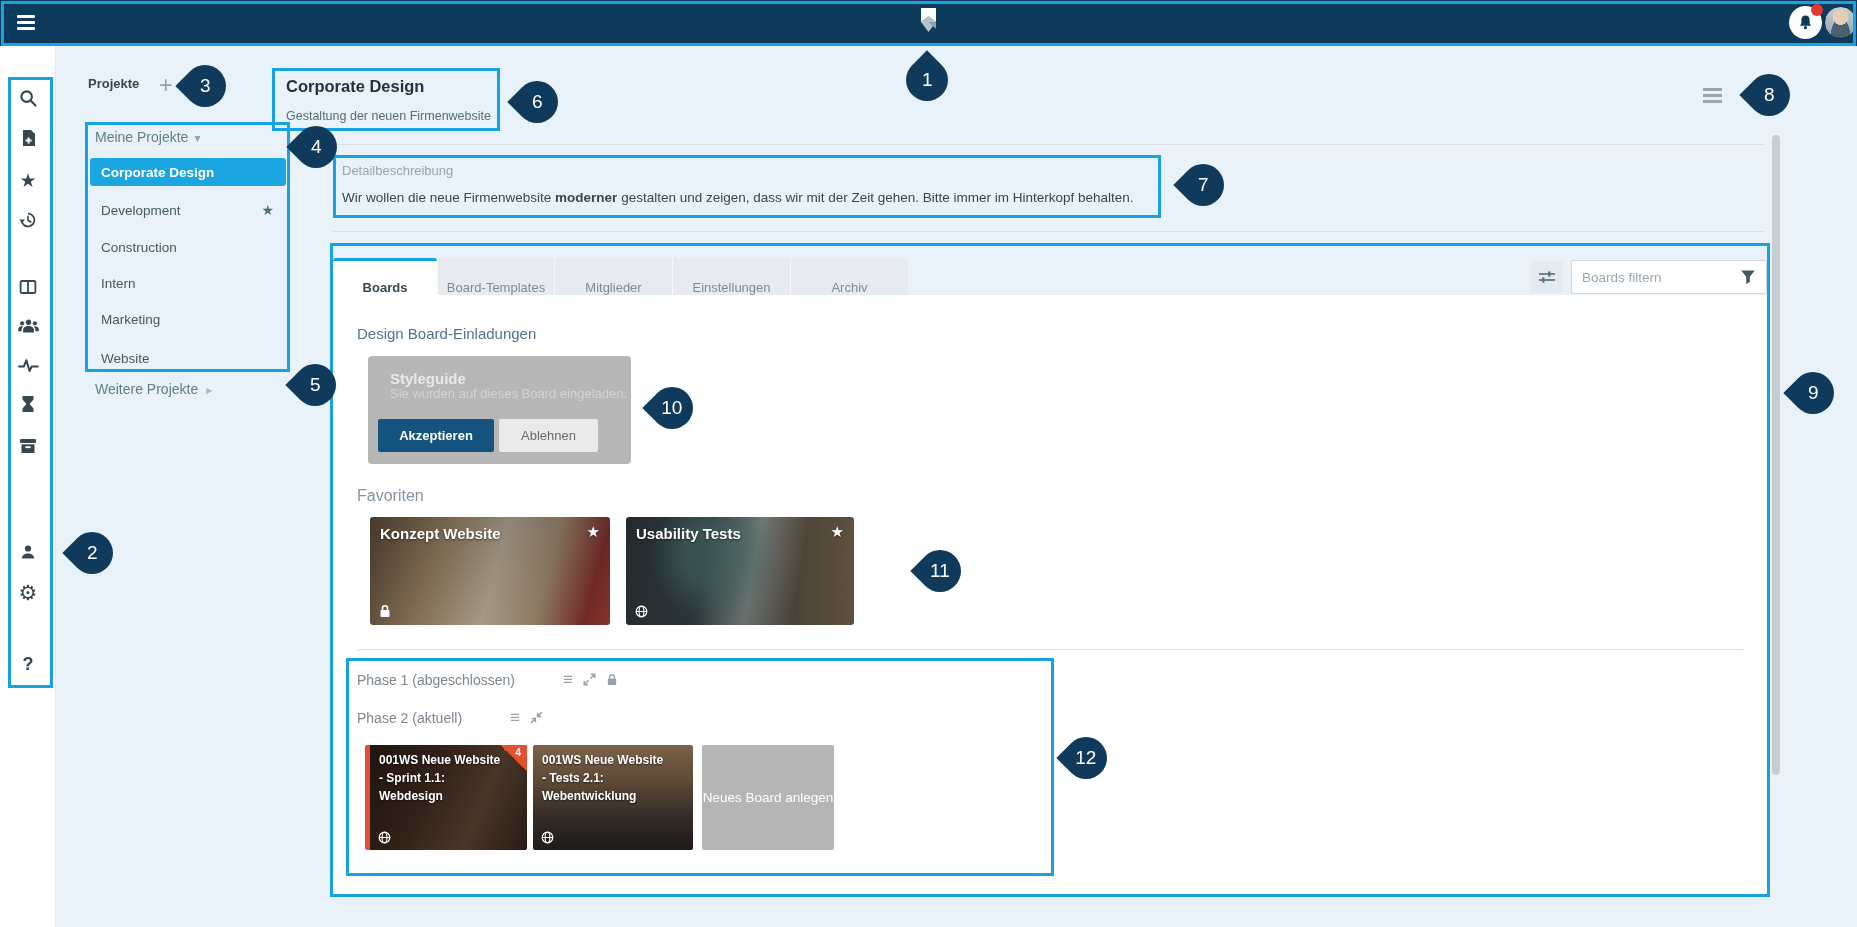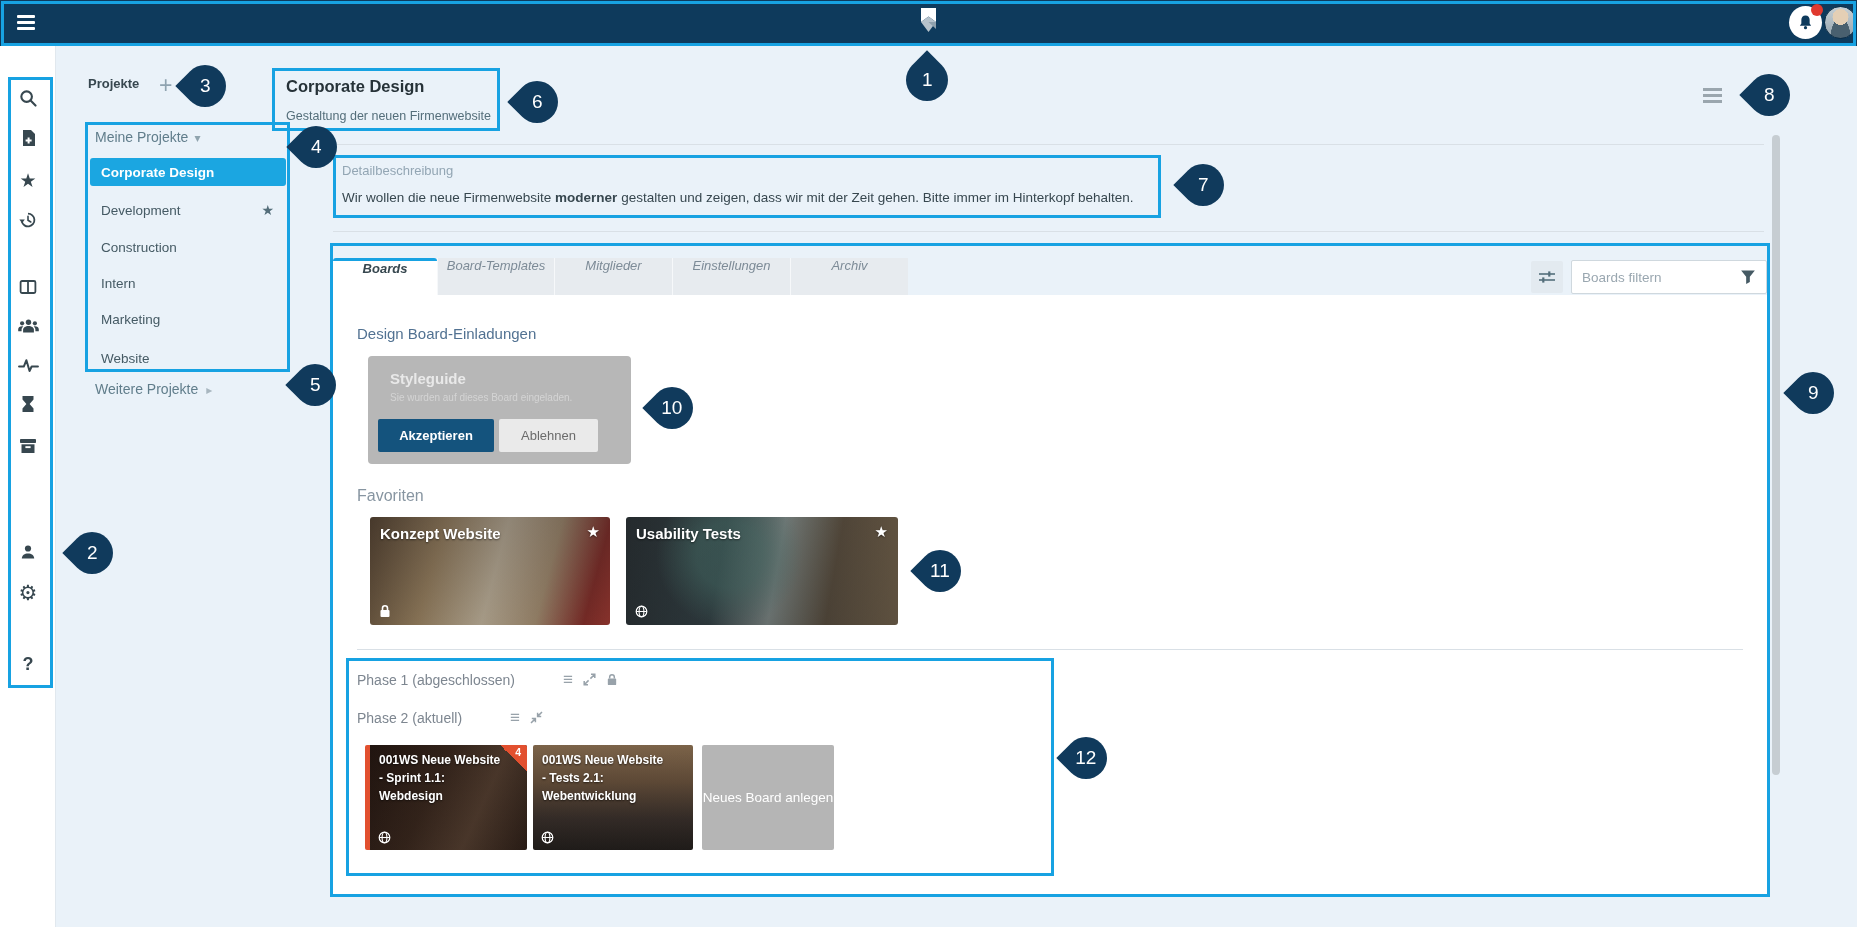--- a/index.html
+++ b/index.html
@@ -44,54 +44,54 @@
   .hd-title{position:absolute;left:286px;top:77px;font-size:16.5px;font-weight:bold;color:#263238;}
   .hd-sub{position:absolute;left:286px;top:109px;font-size:12.5px;color:#546e7a;}
   .hr{position:absolute;height:1px;background:#d9e0e6;}
   .desc-label{position:absolute;left:342px;top:163px;font-size:13px;color:#93a6b4;}
   .desc-body{position:absolute;left:342px;top:190px;font-size:13.5px;color:#37474f;}
   .ct-burger{position:absolute;left:1703px;top:88px;width:19px;height:15px;display:flex;flex-direction:column;justify-content:space-between;cursor:pointer;}
   .ct-burger span{display:block;height:3px;background:#9aa6ae;}
   .scrollbar{position:absolute;left:1772px;top:135px;width:8px;height:640px;background:#c6cdd2;border-radius:4px;cursor:pointer;}
 
   
-  .tab{position:absolute;top:258px;height:37px;display:flex;align-items:flex-start;justify-content:center;
-       font-size:13px;color:#7d8b97;background:#e7ebef;border-left:1px solid #f6f8fa;cursor:pointer;font-style:italic;}
+  .tab{position:absolute;top:258px;height:37px;display:flex;align-items:flex-end;justify-content:center;
+       font-size:13px;color:#7d8b97;background:#e7ebef;border-left:1px solid #f6f8fa;cursor:pointer;}
   .tab.active{background:#ffffff;color:#37474f;font-weight:bold;border-top:3px solid #17a2e2;border-left:none;
               border-radius:3px 3px 0 0;}
   .flt-tile{position:absolute;left:1531px;top:261px;width:32px;height:32px;background:#e3eaf0;border-radius:2px;
             display:flex;align-items:center;justify-content:center;color:#546e7a;cursor:pointer;}
   .flt-input{position:absolute;left:1571px;top:260px;width:196px;height:34px;background:#fff;border:1px solid #cfd8de;
              border-radius:2px;font-family:"Liberation Sans",sans-serif;font-size:13.5px;color:#455a64;padding:0 30px 0 10px;}
   .flt-input::placeholder{color:#9aa7b0;}
   .flt-funnel{position:absolute;left:1740px;top:269px;width:16px;height:16px;cursor:pointer;}
 
   
   .panel{position:absolute;left:333px;top:295px;width:1434px;height:599px;background:#ffffff;}
   .sec-title{position:absolute;font-size:15px;}
   .inv-title{left:357px;top:325px;color:#527292;}
   .fav-title{left:357px;top:487px;color:#8795a1;font-size:16px;}
 
   .inv-card{position:absolute;left:368px;top:356px;width:263px;height:108px;background:#b7b7b7;border-radius:4px;}
   .inv-name{position:absolute;left:22px;top:14px;font-size:15px;font-weight:bold;color:#e9e9e9;}
-  .inv-msg{position:absolute;left:22px;top:36px;font-size:10px;color:#d4d4d4;}
+  .inv-msg{position:absolute;left:22px;top:30px;font-size:13px;color:#d4d4d4;}
   .btn{position:absolute;top:63px;height:33px;display:flex;align-items:center;justify-content:center;
        font-size:13px;border-radius:2px;cursor:pointer;}
   .btn-accept{left:10px;width:116px;background:#14537d;color:#fff;font-weight:bold;}
   .btn-decline{left:131px;width:99px;background:#eaeaea;color:#6b6b6b;}
 
   .bcard{position:absolute;border-radius:3px;overflow:hidden;cursor:pointer;}
   .bcard .bname{position:absolute;left:10px;top:7px;right:28px;font-size:15px;font-weight:bold;color:#fff;
                 text-shadow:0 1px 2px rgba(0,0,0,.55);line-height:1.35;}
   .bcard .bstar{position:absolute;right:10px;top:6px;color:#fff;font-size:15px;text-shadow:0 1px 2px rgba(0,0,0,.5);}
   .bcard .bvis{position:absolute;left:9px;bottom:7px;color:#fff;}
   .fav1{left:370px;top:517px;width:240px;height:108px;
     background:linear-gradient(rgba(25,22,28,.34),rgba(25,22,28,.22)),
       linear-gradient(105deg,#5e4a33 0%,#a38a64 28%,#cdbfa4 52%,#b09877 72%,#8c2f28 90%,#a63a30 100%);}
-  .fav2{left:626px;top:517px;width:272px;height:108px;
+  .fav2{left:626px;top:517px;width:228px;height:108px;
     background:linear-gradient(rgba(15,20,25,.30),rgba(15,20,25,.36)),
       radial-gradient(circle at 38% 35%, rgba(90,140,130,.55) 0 18%, rgba(0,0,0,0) 40%),
       linear-gradient(100deg,#2e3436 0%,#3c4a4d 35%,#9aa49f 55%,#6b5a45 75%,#8a7355 100%);}
 
   .ph-row{position:absolute;display:flex;align-items:center;color:#7d8690;font-size:14px;gap:24px;}
   .ph-row .ics{display:flex;align-items:center;gap:10px;margin-left:24px;color:#98a2aa;}
   .ph-row .menu-ch{font-size:17px;line-height:1;color:#98a2aa;}
 
   .sp-card{position:absolute;top:745px;height:105px;border-radius:2px;overflow:hidden;cursor:pointer;}
   .sp-card .bname{position:absolute;left:9px;top:6px;right:24px;font-size:12px;font-weight:bold;color:#fff;

